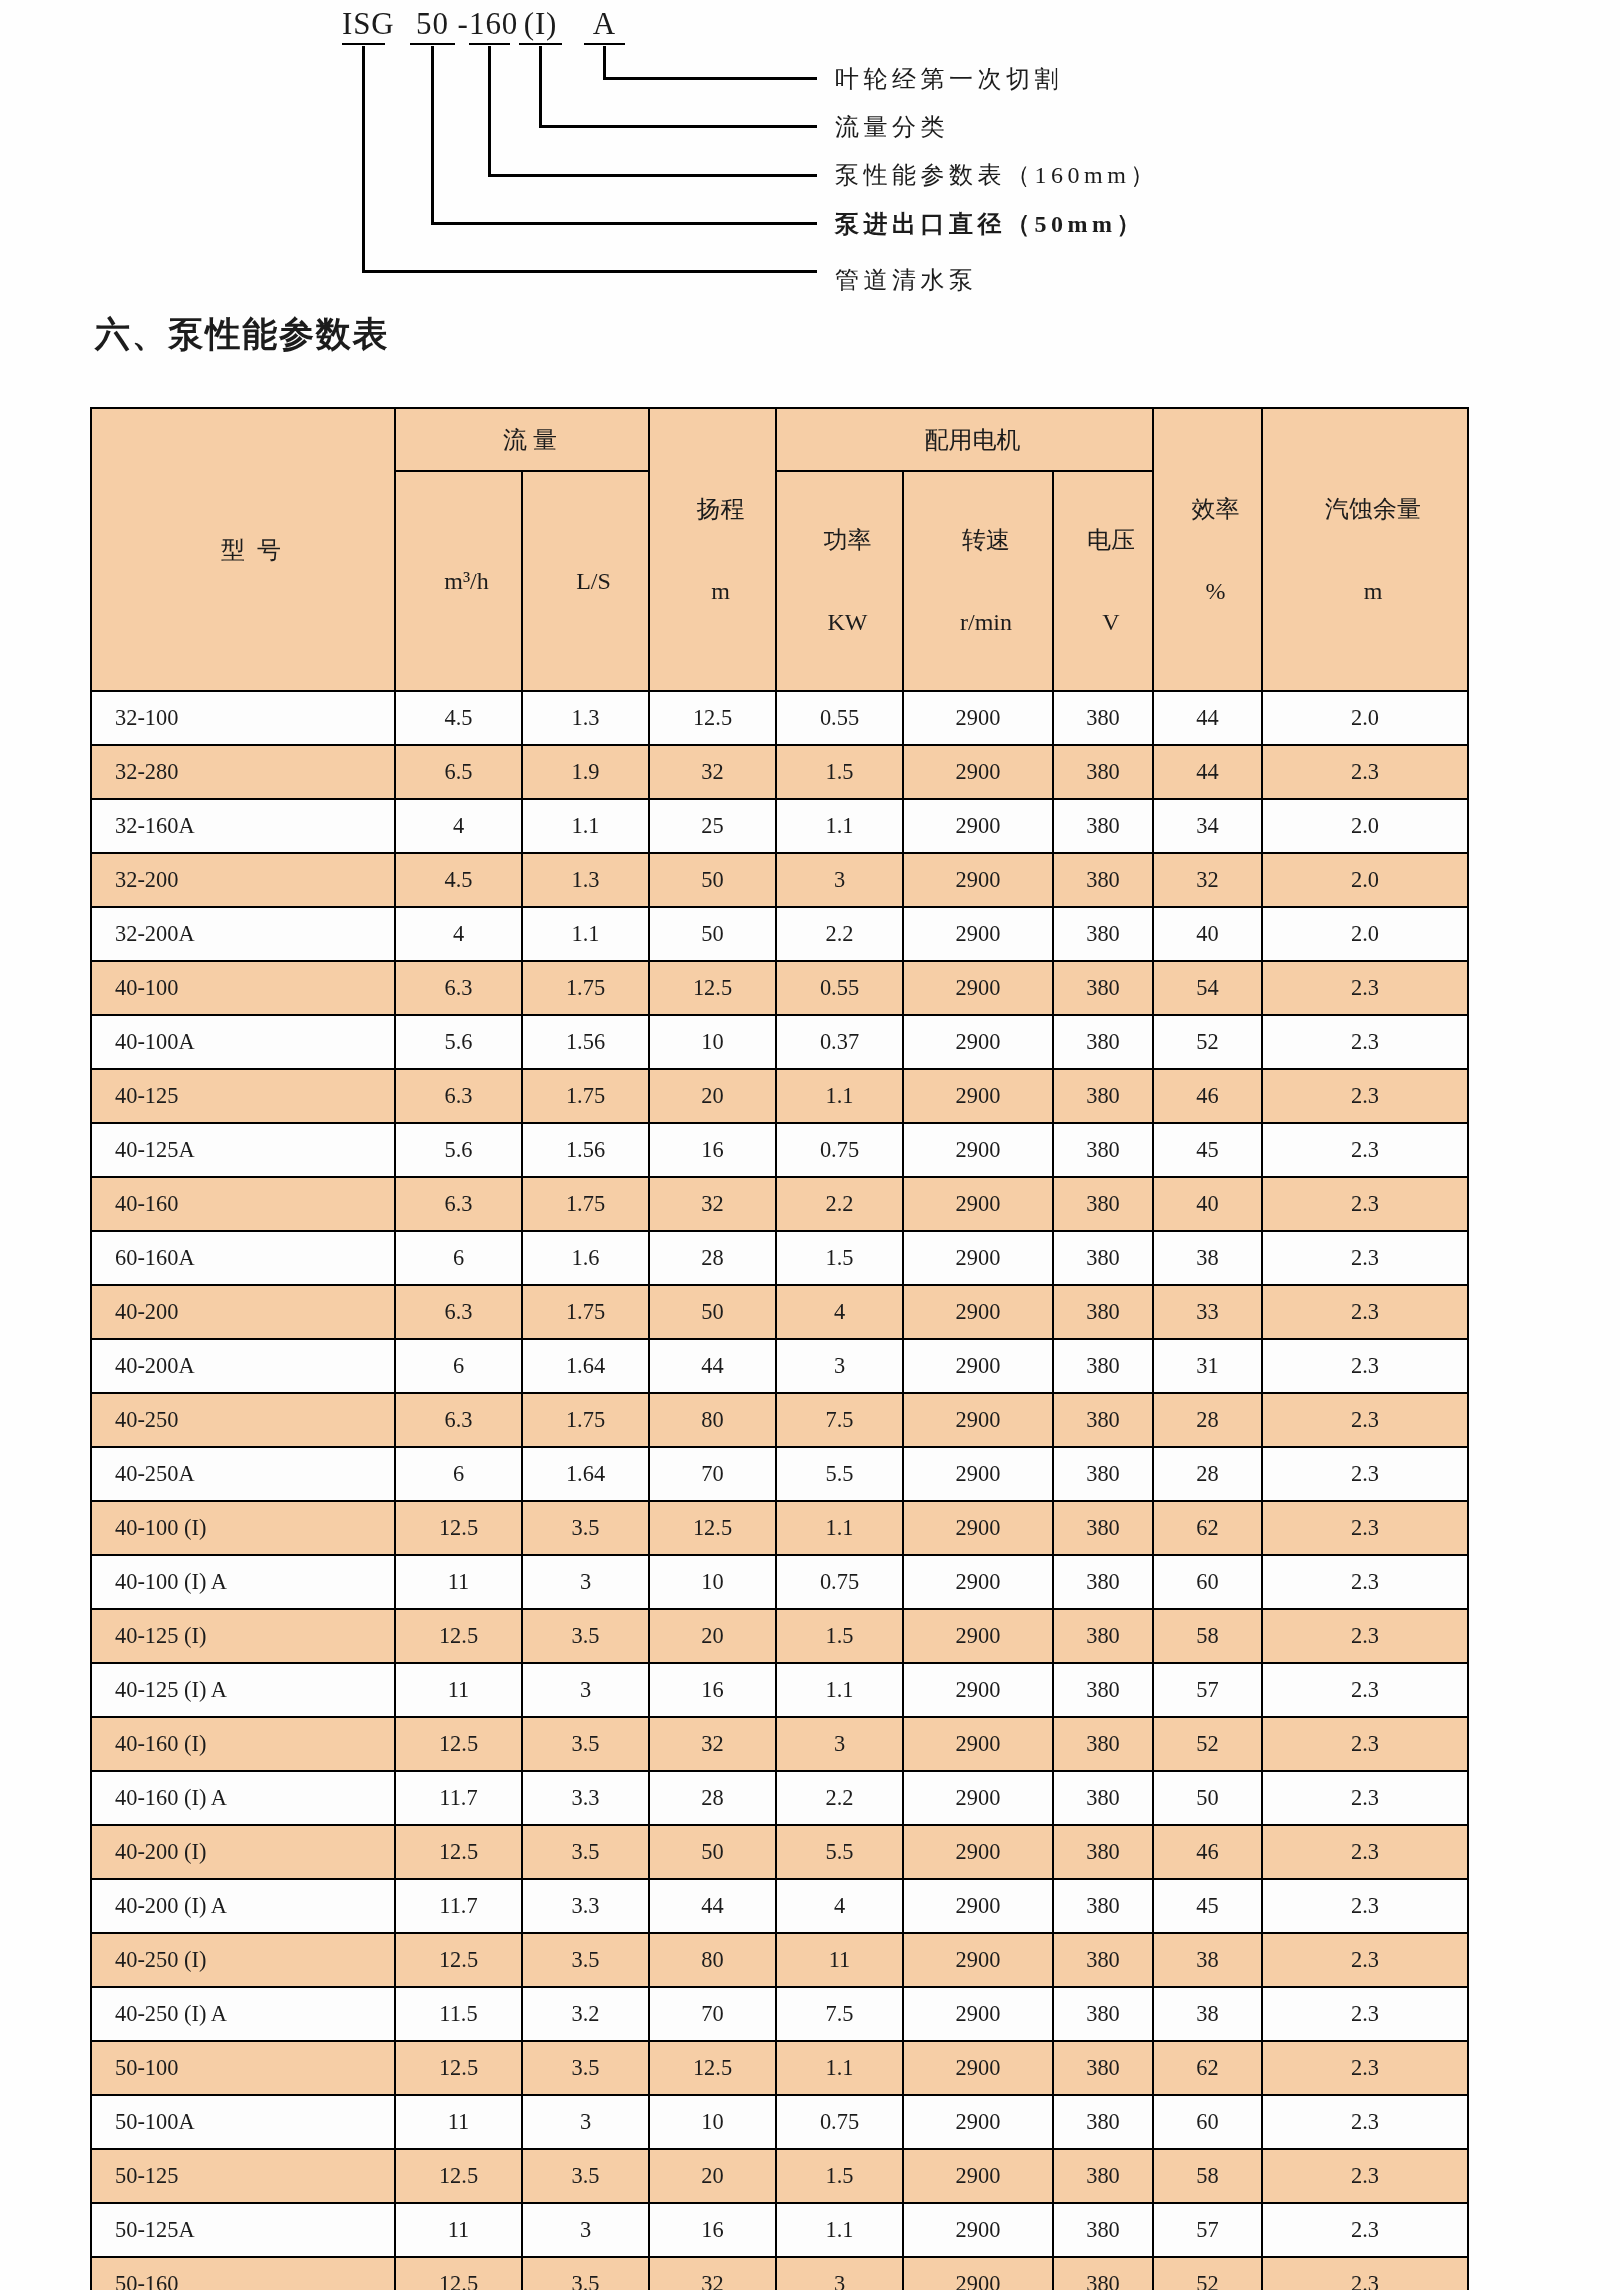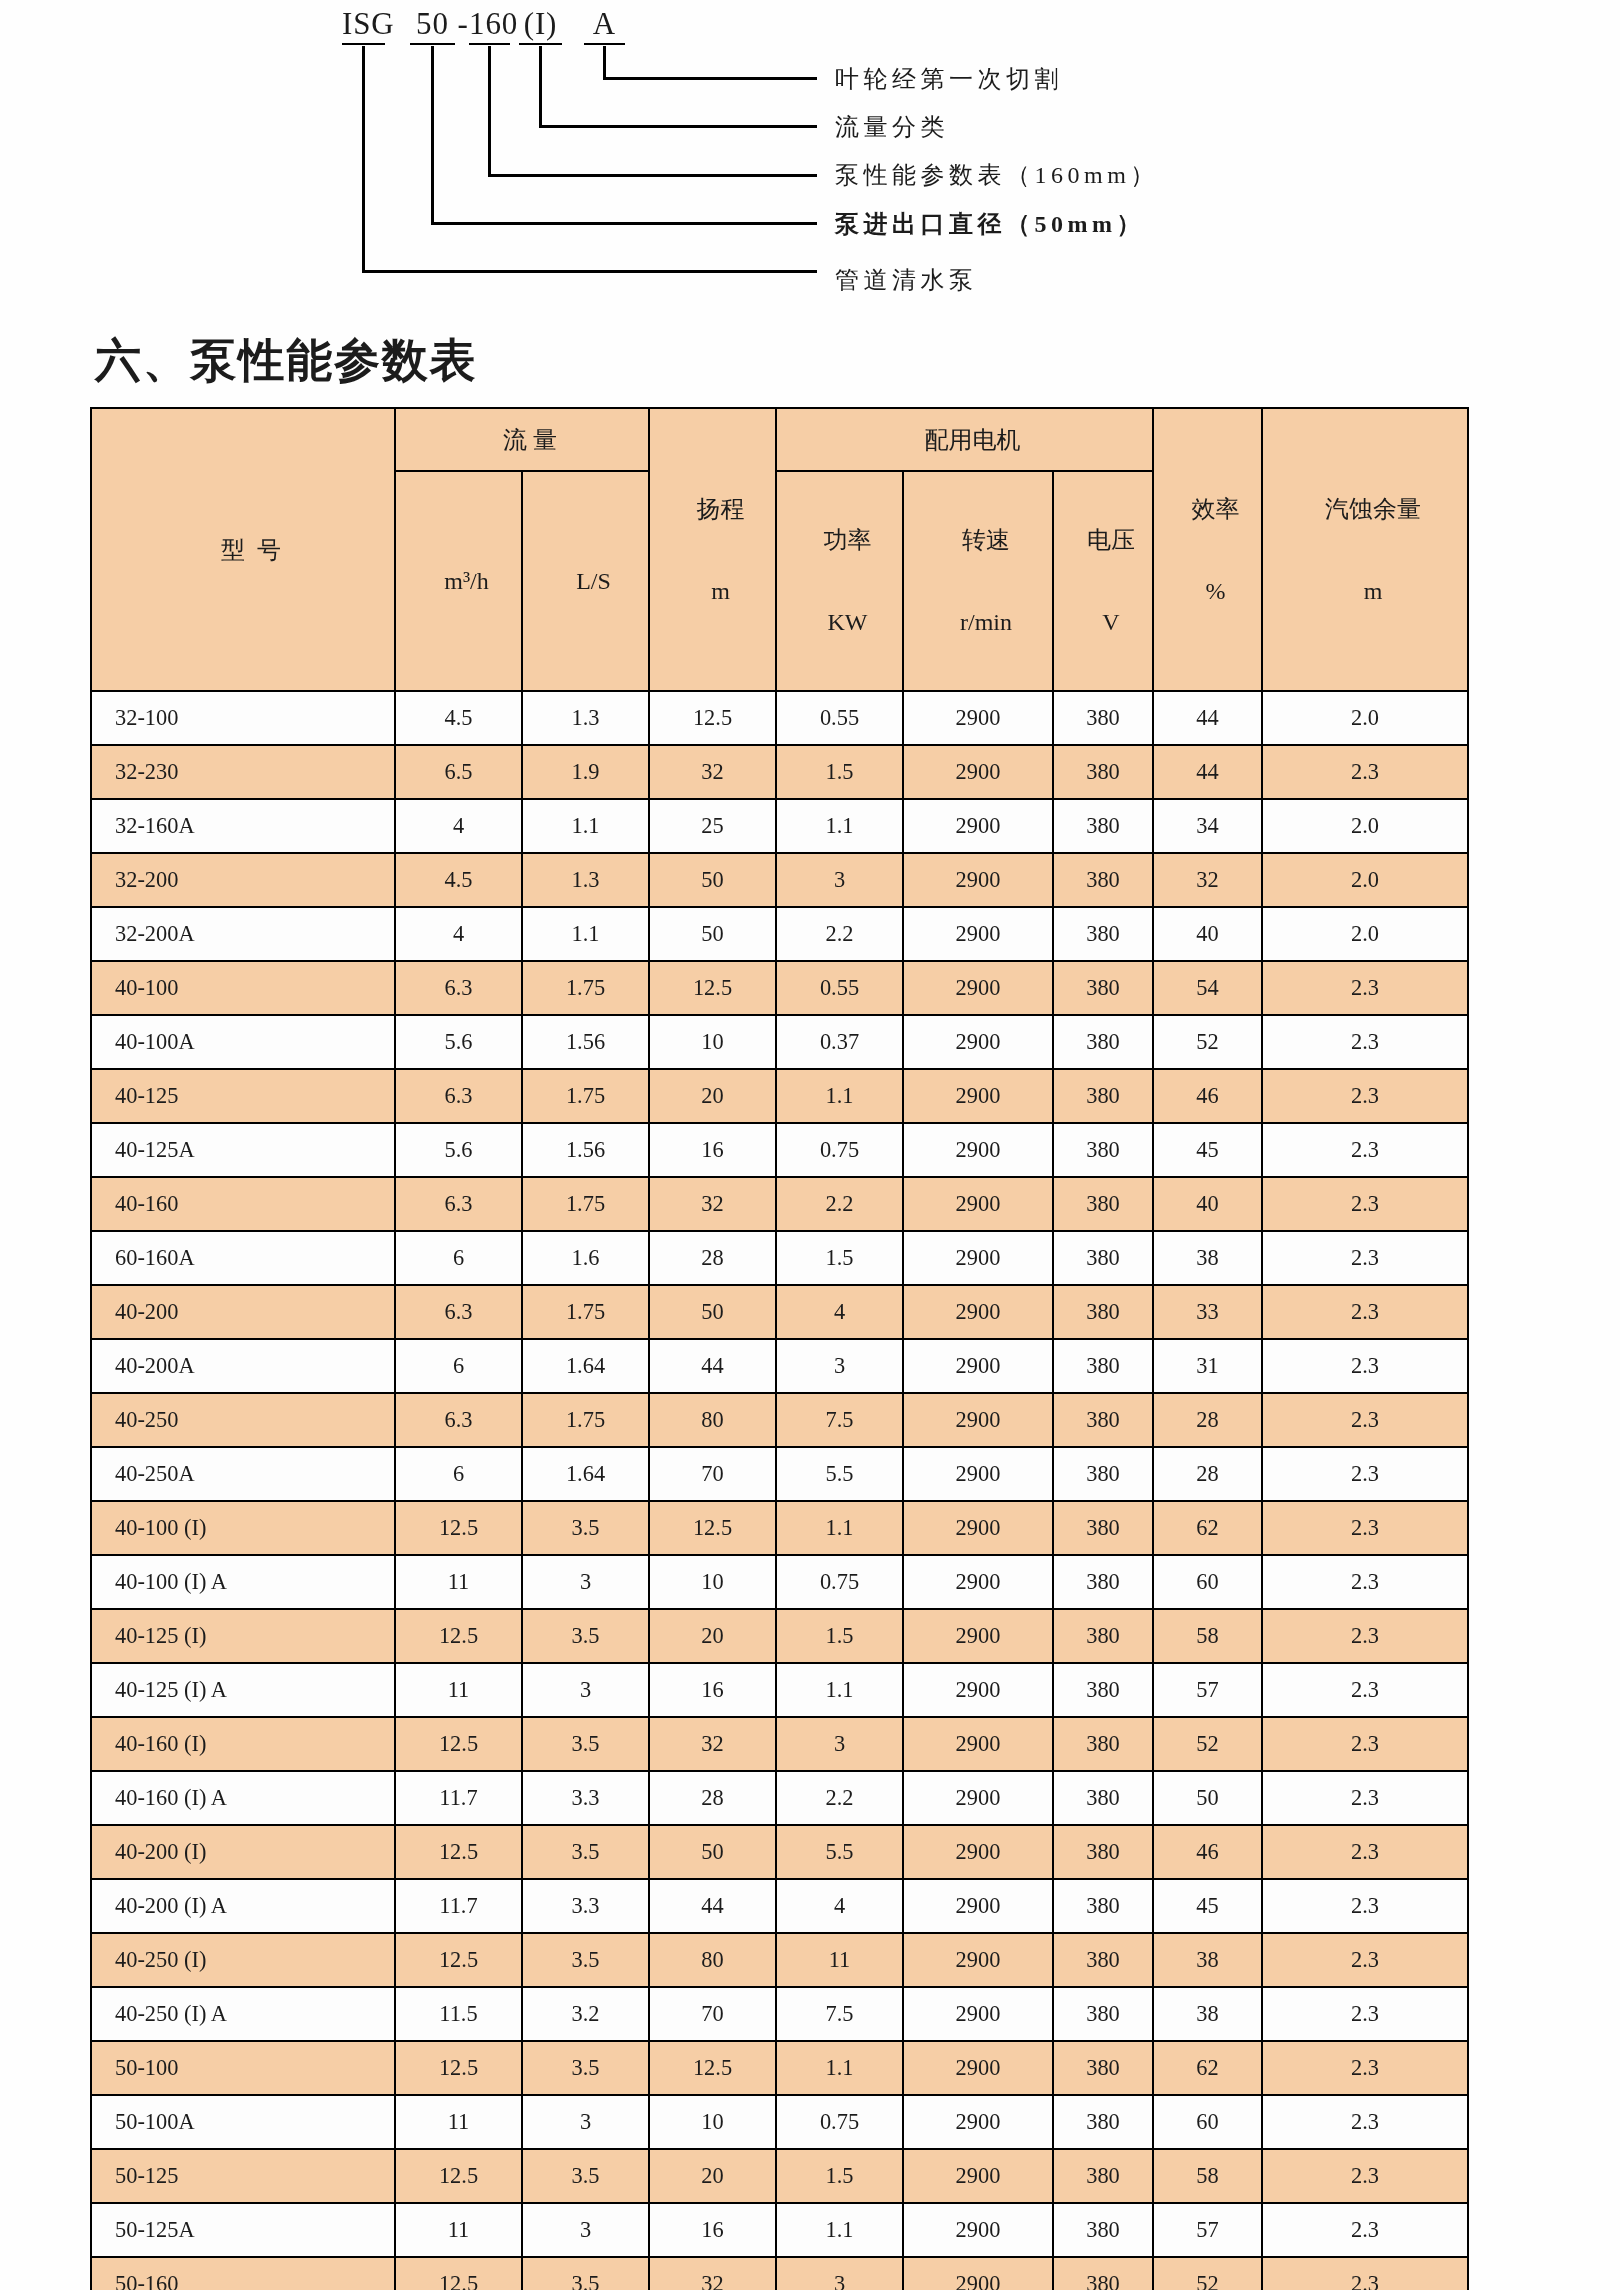--- a/index.html
+++ b/index.html
@@ -25,22 +25,22 @@
   .vline{position:absolute;width:2.7px;background:#000;}
   .hline{position:absolute;height:2.7px;background:#000;}
   .diagram-label{
     position:absolute;left:835px;height:30px;
     font-size:24px;line-height:30px;letter-spacing:4.5px;
     white-space:nowrap;
   }
 
   
   .section-heading{
-    position:absolute;left:95px;top:330px;
-    font-size:46px;font-weight:bold;letter-spacing:1.8px;
+    position:absolute;left:95px;top:311px;
+    font-size:35px;font-weight:bold;letter-spacing:1.8px;
     font-family:Liberation Mono, monospace;
   }
 
   
   table.perf{
     position:absolute;left:90px;top:407px;
     width:1379px;
     border-collapse:collapse;table-layout:fixed;
     font-size:22.4px;
   }
@@ -152,21 +152,21 @@
           <td>4.5</td>
           <td>1.3</td>
           <td>12.5</td>
           <td>0.55</td>
           <td>2900</td>
           <td>380</td>
           <td>44</td>
           <td>2.0</td>
         </tr>
         <tr class="stripe">
-          <td class="model">32-230</td>
+          <td class="model">32-280</td>
           <td>6.5</td>
           <td>1.9</td>
           <td>32</td>
           <td>1.5</td>
           <td>2900</td>
           <td>380</td>
           <td>44</td>
           <td>2.3</td>
         </tr>
         <tr>

